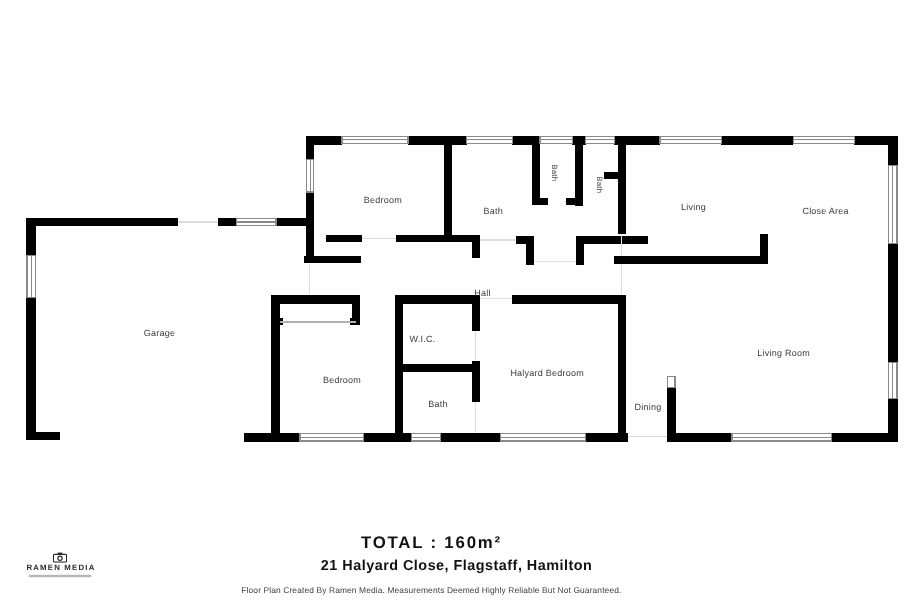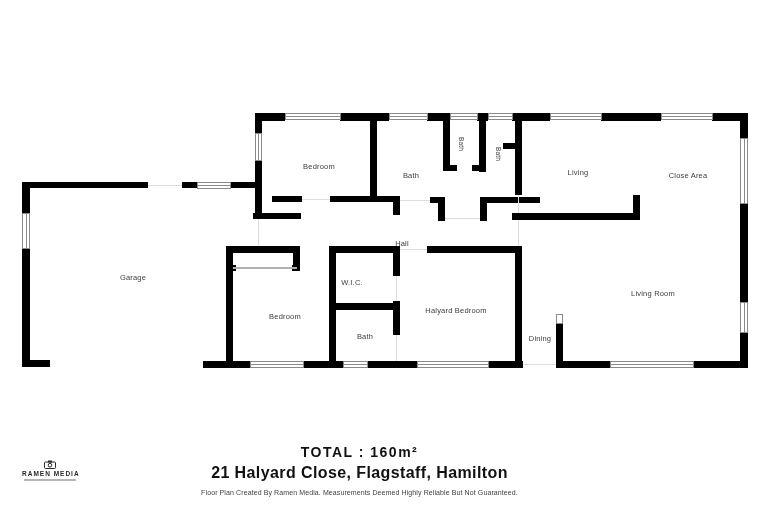--- a/index.html
+++ b/index.html
@@ -5,21 +5,21 @@
   html,body{margin:0;padding:0;background:#fff;}
   .page{position:relative;width:768px;height:512px;background:#ffffff;overflow:hidden;
         font-family:"Liberation Sans", sans-serif;}
   .plan{position:absolute;left:0;top:0;width:768px;height:440px;}
   .plan svg{position:absolute;left:0;top:0;}
   .room-label{position:absolute;transform:translate(-50%,-50%);font-size:7.5px;
       color:#3c3c3c;letter-spacing:.2px;white-space:nowrap;line-height:1;}
   .room-label.vert{writing-mode:vertical-rl;transform:translate(-50%,-50%);font-size:6.5px;}
   .summary{position:absolute;left:0;width:719px;text-align:center;color:#111;}
   .total{top:444px;font-size:14px;font-weight:700;letter-spacing:1.5px;}
-  .address{top:464px;font-size:16px;font-weight:700;letter-spacing:.4px;}
+  .address{top:464px;font-size:12px;font-weight:700;letter-spacing:.4px;padding-left:21px;}
   .disclaimer{top:489px;font-size:7px;font-weight:400;color:#3f3f3f;letter-spacing:.1px;}
   .logo{position:absolute;left:22px;top:460px;width:56px;text-align:center;}
   .logo .cam{display:block;margin:0 auto 1px auto;width:12px;height:9px;}
   .logo .name{font-size:6.5px;font-weight:700;color:#2a2a2a;letter-spacing:1px;white-space:nowrap;}
   .logo .tag{margin:2px auto 0 auto;width:52px;height:2px;background:#b5b5b5;}
 </style>
 </head>
 <body>
 
 <div class="page">

